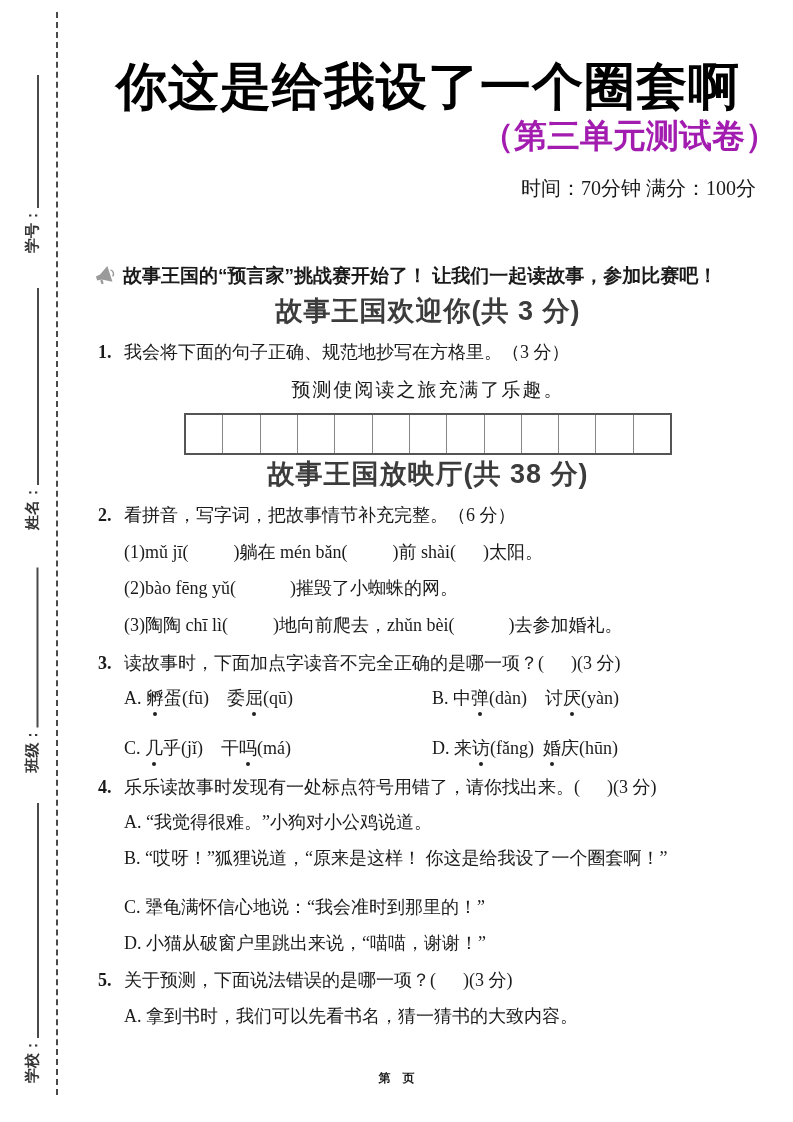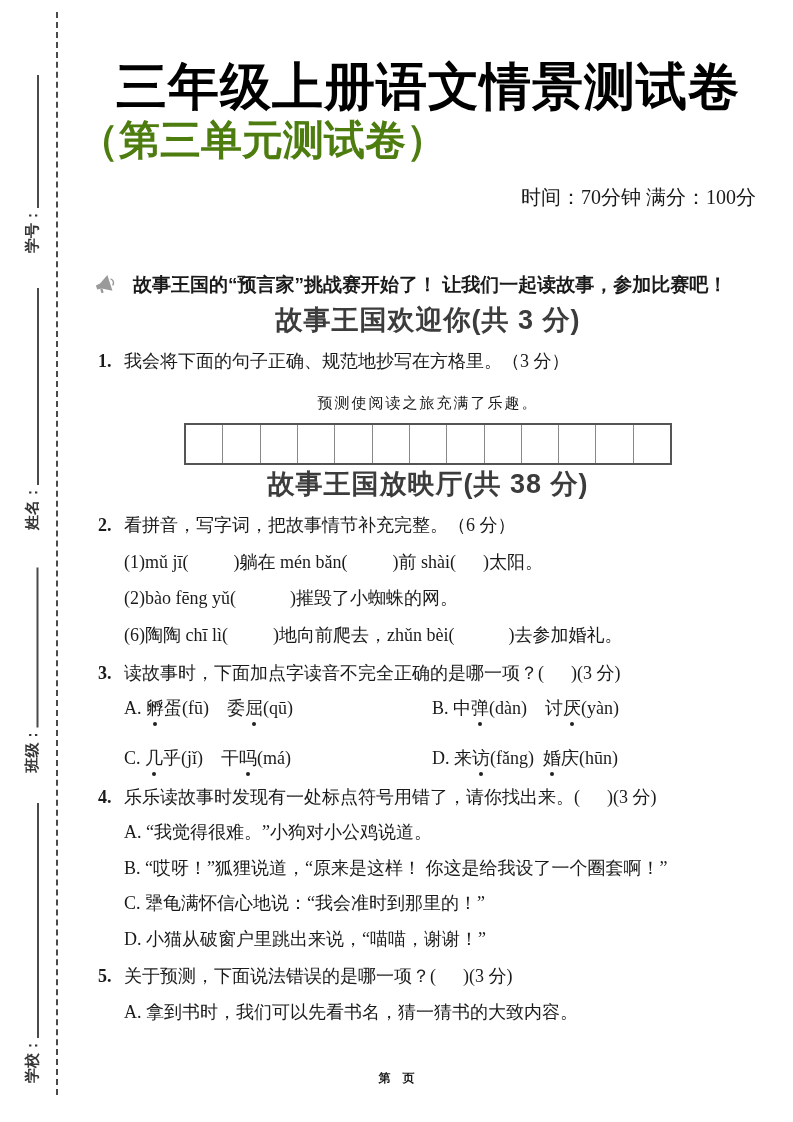--- a/index.html
+++ b/index.html
@@ -17,33 +17,33 @@
   }
   .sb-field .sb-line{flex:1 1 auto;border-bottom:2px solid #4a4a4a;align-self:flex-end;margin-bottom:4px;min-width:40px;}
   .sb-f1{left:-57px;top:153px;width:178px;}
   .sb-f2{left:-89px;top:398px;width:242px;}
   .sb-f3{left:-71px;top:659px;width:205px;}
   .sb-f4{left:-108px;top:932px;width:280px;}
   
   .content{position:absolute;left:78px;top:0;width:700px;}
   .title{margin-top:56px;text-align:center;font-family:"Liberation Sans",sans-serif;
          font-weight:bold;font-size:51px;line-height:1.2;color:#000;letter-spacing:1px;white-space:nowrap;}
-  .subtitle{text-align:left;font-family:"Liberation Sans",sans-serif;font-weight:bold;
-            font-size:41px;line-height:1.15;color:#4d7c0f;}
+  .subtitle{text-align:right;font-family:"Liberation Sans",sans-serif;font-weight:bold;
+            font-size:33px;line-height:1.15;color:#a21caf;}
   .meta{margin-top:20px;text-align:right;padding-right:22px;font-size:20px;white-space:pre-wrap;}
-  .intro{margin-top:62px;display:flex;align-items:flex-start;gap:17px;
+  .intro{margin-top:62px;display:flex;align-items:flex-start;gap:7px;
          font-family:"Liberation Sans",sans-serif;font-weight:bold;font-size:19px;line-height:1.3;padding-left:16px;}
   .intro-icon{flex:0 0 auto;margin-top:1px;}
   .sec-head{margin-top:3px;text-align:center;font-family:"Liberation Sans",sans-serif;
             font-weight:bold;font-size:27px;line-height:1.2;color:#3c3c3c;letter-spacing:1px;}
   .q-line{display:flex;margin-top:14px;font-size:18px;line-height:1.25;padding-left:20px;}
   .q-num{flex:0 0 26px;font-weight:bold;}
   .q-line span{white-space:pre-wrap;}
   .q-sub{margin-top:14px;padding-left:46px;font-size:18px;line-height:1.25;white-space:pre-wrap;}
-  .copy-sentence{margin-top:21px;text-align:center;font-size:15px;letter-spacing:2px;}
+  .copy-sentence{margin-top:13px;text-align:center;font-size:19px;letter-spacing:2px;}
   .copy-grid{display:flex;width:488px;height:42px;margin:10px auto 0;border:2px solid #555;box-sizing:border-box;}
   .copy-grid .cell{flex:1 1 0;border-right:1px solid #888;}
   .copy-grid .cell:last-child{border-right:none;}
   .q3-opts{margin-top:10px;padding-left:46px;display:grid;grid-template-columns:308px 1fr;
            row-gap:24px;font-size:18px;line-height:26px;}
   .q3-opts span{white-space:pre-wrap;}
   .dot-u{position:relative;display:inline-block;}
   .dot-u::after{content:"";position:absolute;left:50%;bottom:-5px;width:4px;height:4px;
                 margin-left:-2px;border-radius:50%;background:#222;}
   .footer{position:absolute;left:0;top:1070px;width:100%;text-align:center;
@@ -68,21 +68,21 @@
     <span>班级：</span>
     <span class="sb-line"></span>
   </div>
   <div class="sb-field sb-f4">
     <span>学校：</span>
     <span class="sb-line"></span>
   </div>
 
   <div class="content">
 
-    <div class="title">三年级上册语文情景测试卷</div>
+    <div class="title">你这是给我设了一个圈套啊</div>
     <div class="subtitle">（第三单元测试卷）</div>
     <div class="meta">时间：70分钟 满分：100分</div>
 
     <div class="intro">
       <span class="intro-icon">
         <svg width="22" height="20" viewBox="0 0 24 22">
           <g transform="rotate(-18 12 11)">
             <path d="M2 9.5v4.5l5 .6 10.5 6V2.5L7 8.8 2 9.5z" fill="#9a9a9a"></path>
             <path d="M19.5 7.5a4.5 4.5 0 0 1 0 7.5" stroke="#9a9a9a" stroke-width="1.6" fill="none"></path>
             <rect x="5.2" y="14.6" width="2.6" height="5" rx="1" fill="#9a9a9a"></rect>
@@ -116,40 +116,40 @@
       </div>
 
     <div class="sec-head">故事王国放映厅(共 38 分)</div>
 
     <div class="q-line">
       <span class="q-num">2.</span>
       <span>看拼音，写字词，把故事情节补充完整。（6 分）</span>
     </div>
     <div class="q-sub">(1)mǔ jī(          )躺在 mén bǎn(          )前 shài(      )太阳。</div>
     <div class="q-sub">(2)bào fēng yǔ(            )摧毁了小蜘蛛的网。</div>
-    <div class="q-sub">(6)陶陶 chī lì(          )地向前爬去，zhǔn bèi(            )去参加婚礼。</div>
+    <div class="q-sub">(3)陶陶 chī lì(          )地向前爬去，zhǔn bèi(            )去参加婚礼。</div>
 
     <div class="q-line" style="margin-top:16px;">
       <span class="q-num">3.</span>
       <span>读故事时，下面加点字读音不完全正确的是哪一项？(      )(3 分)</span>
     </div>
     <div class="q3-opts">
       <span><span>A. </span><span class="dot-u">孵</span><span>蛋(fū)    </span><span>委</span><span class="dot-u">屈</span><span>(qū)</span></span>
       <span><span>B. 中</span><span class="dot-u">弹</span><span>(dàn)    讨</span><span class="dot-u">厌</span><span>(yàn)</span></span>
       <span><span>C. </span><span class="dot-u">几</span><span>乎(jǐ)    干</span><span class="dot-u">吗</span><span>(má)</span></span>
       <span><span>D. 来</span><span class="dot-u">访</span><span>(fǎng)  </span><span class="dot-u">婚</span><span>庆(hūn)</span></span>
     </div>
 
     <div class="q-line" style="margin-top:15px;">
       <span class="q-num">4.</span>
       <span>乐乐读故事时发现有一处标点符号用错了，请你找出来。(      )(3 分)</span>
     </div>
     <div class="q-sub" style="margin-top:13px;">A. “我觉得很难。”小狗对小公鸡说道。</div>
     <div class="q-sub" style="margin-top:13px;">B. “哎呀！”狐狸说道，“原来是这样！ 你这是给我设了一个圈套啊！”</div>
-    <div class="q-sub" style="margin-top:13px;">C. 犟龟满怀信心地说：“我会准时到那里的！”</div>
+    <div class="q-sub" style="margin-top:27px;">C. 犟龟满怀信心地说：“我会准时到那里的！”</div>
     <div class="q-sub" style="margin-top:13px;">D. 小猫从破窗户里跳出来说，“喵喵，谢谢！”</div>
 
     <div class="q-line" style="margin-top:15px;">
       <span class="q-num">5.</span>
       <span>关于预测，下面说法错误的是哪一项？(      )(3 分)</span>
     </div>
     <div class="q-sub" style="margin-top:13px;">A. 拿到书时，我们可以先看书名，猜一猜书的大致内容。</div>
 
   </div>
 

